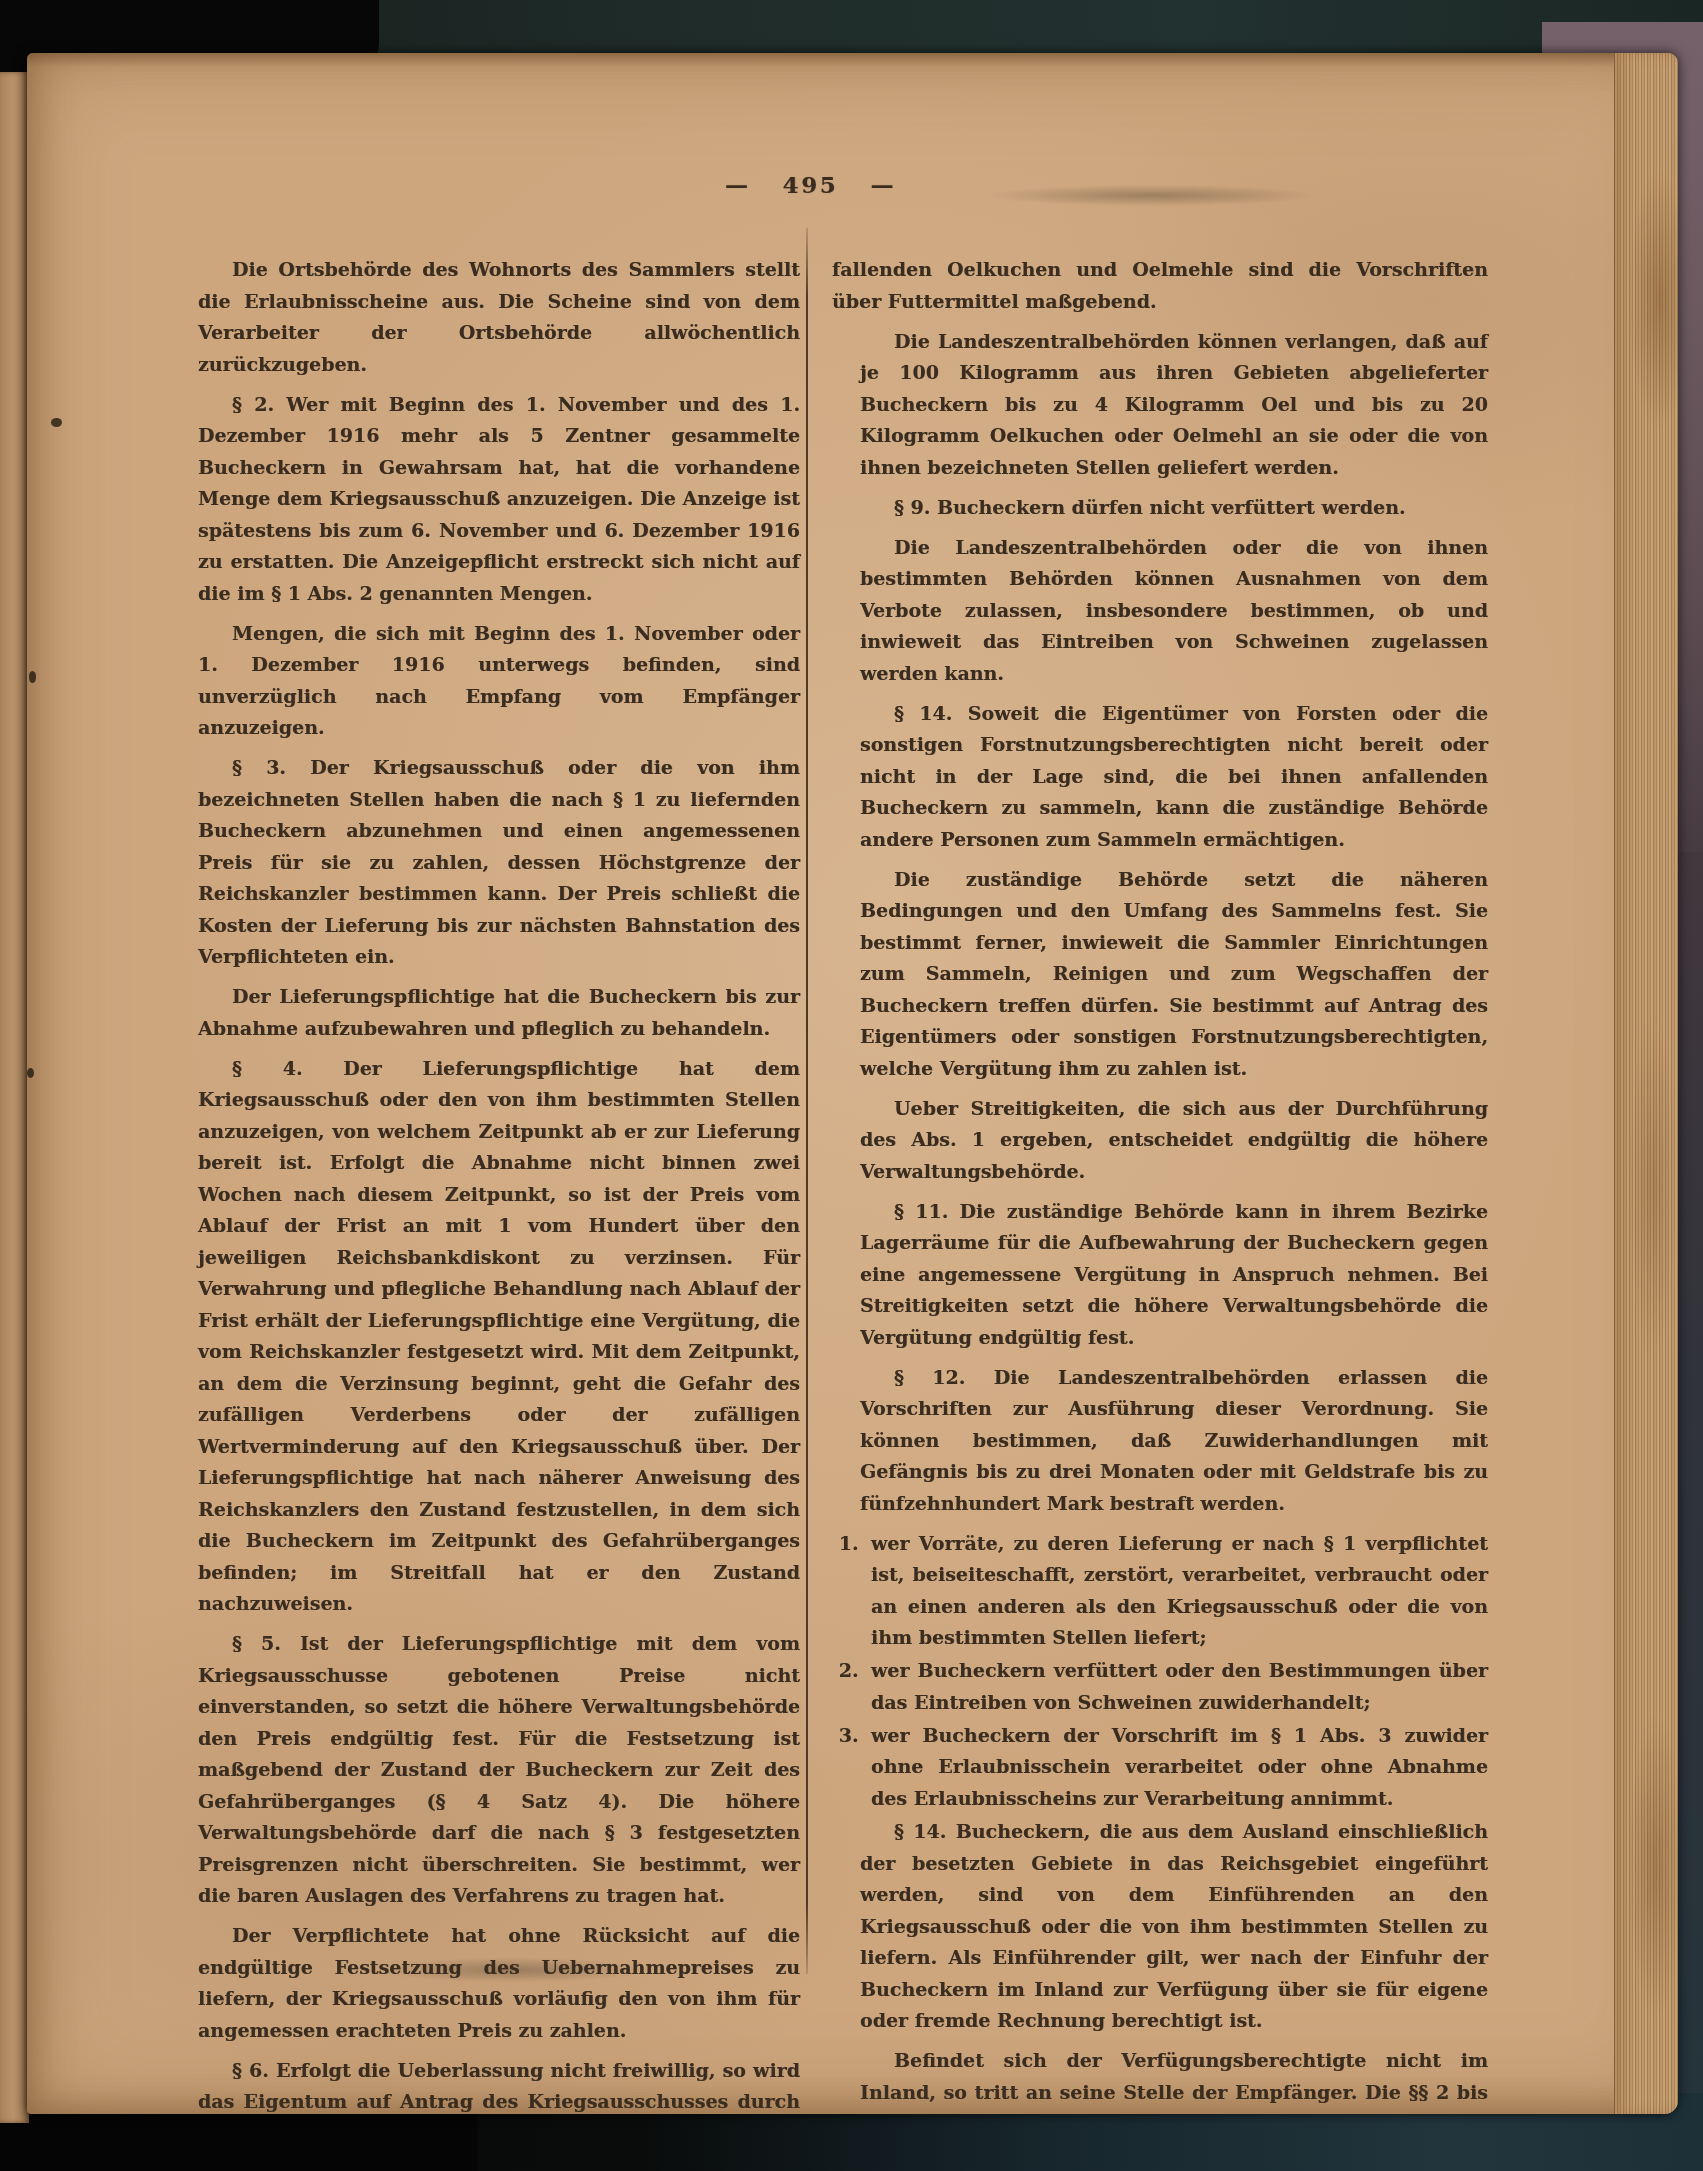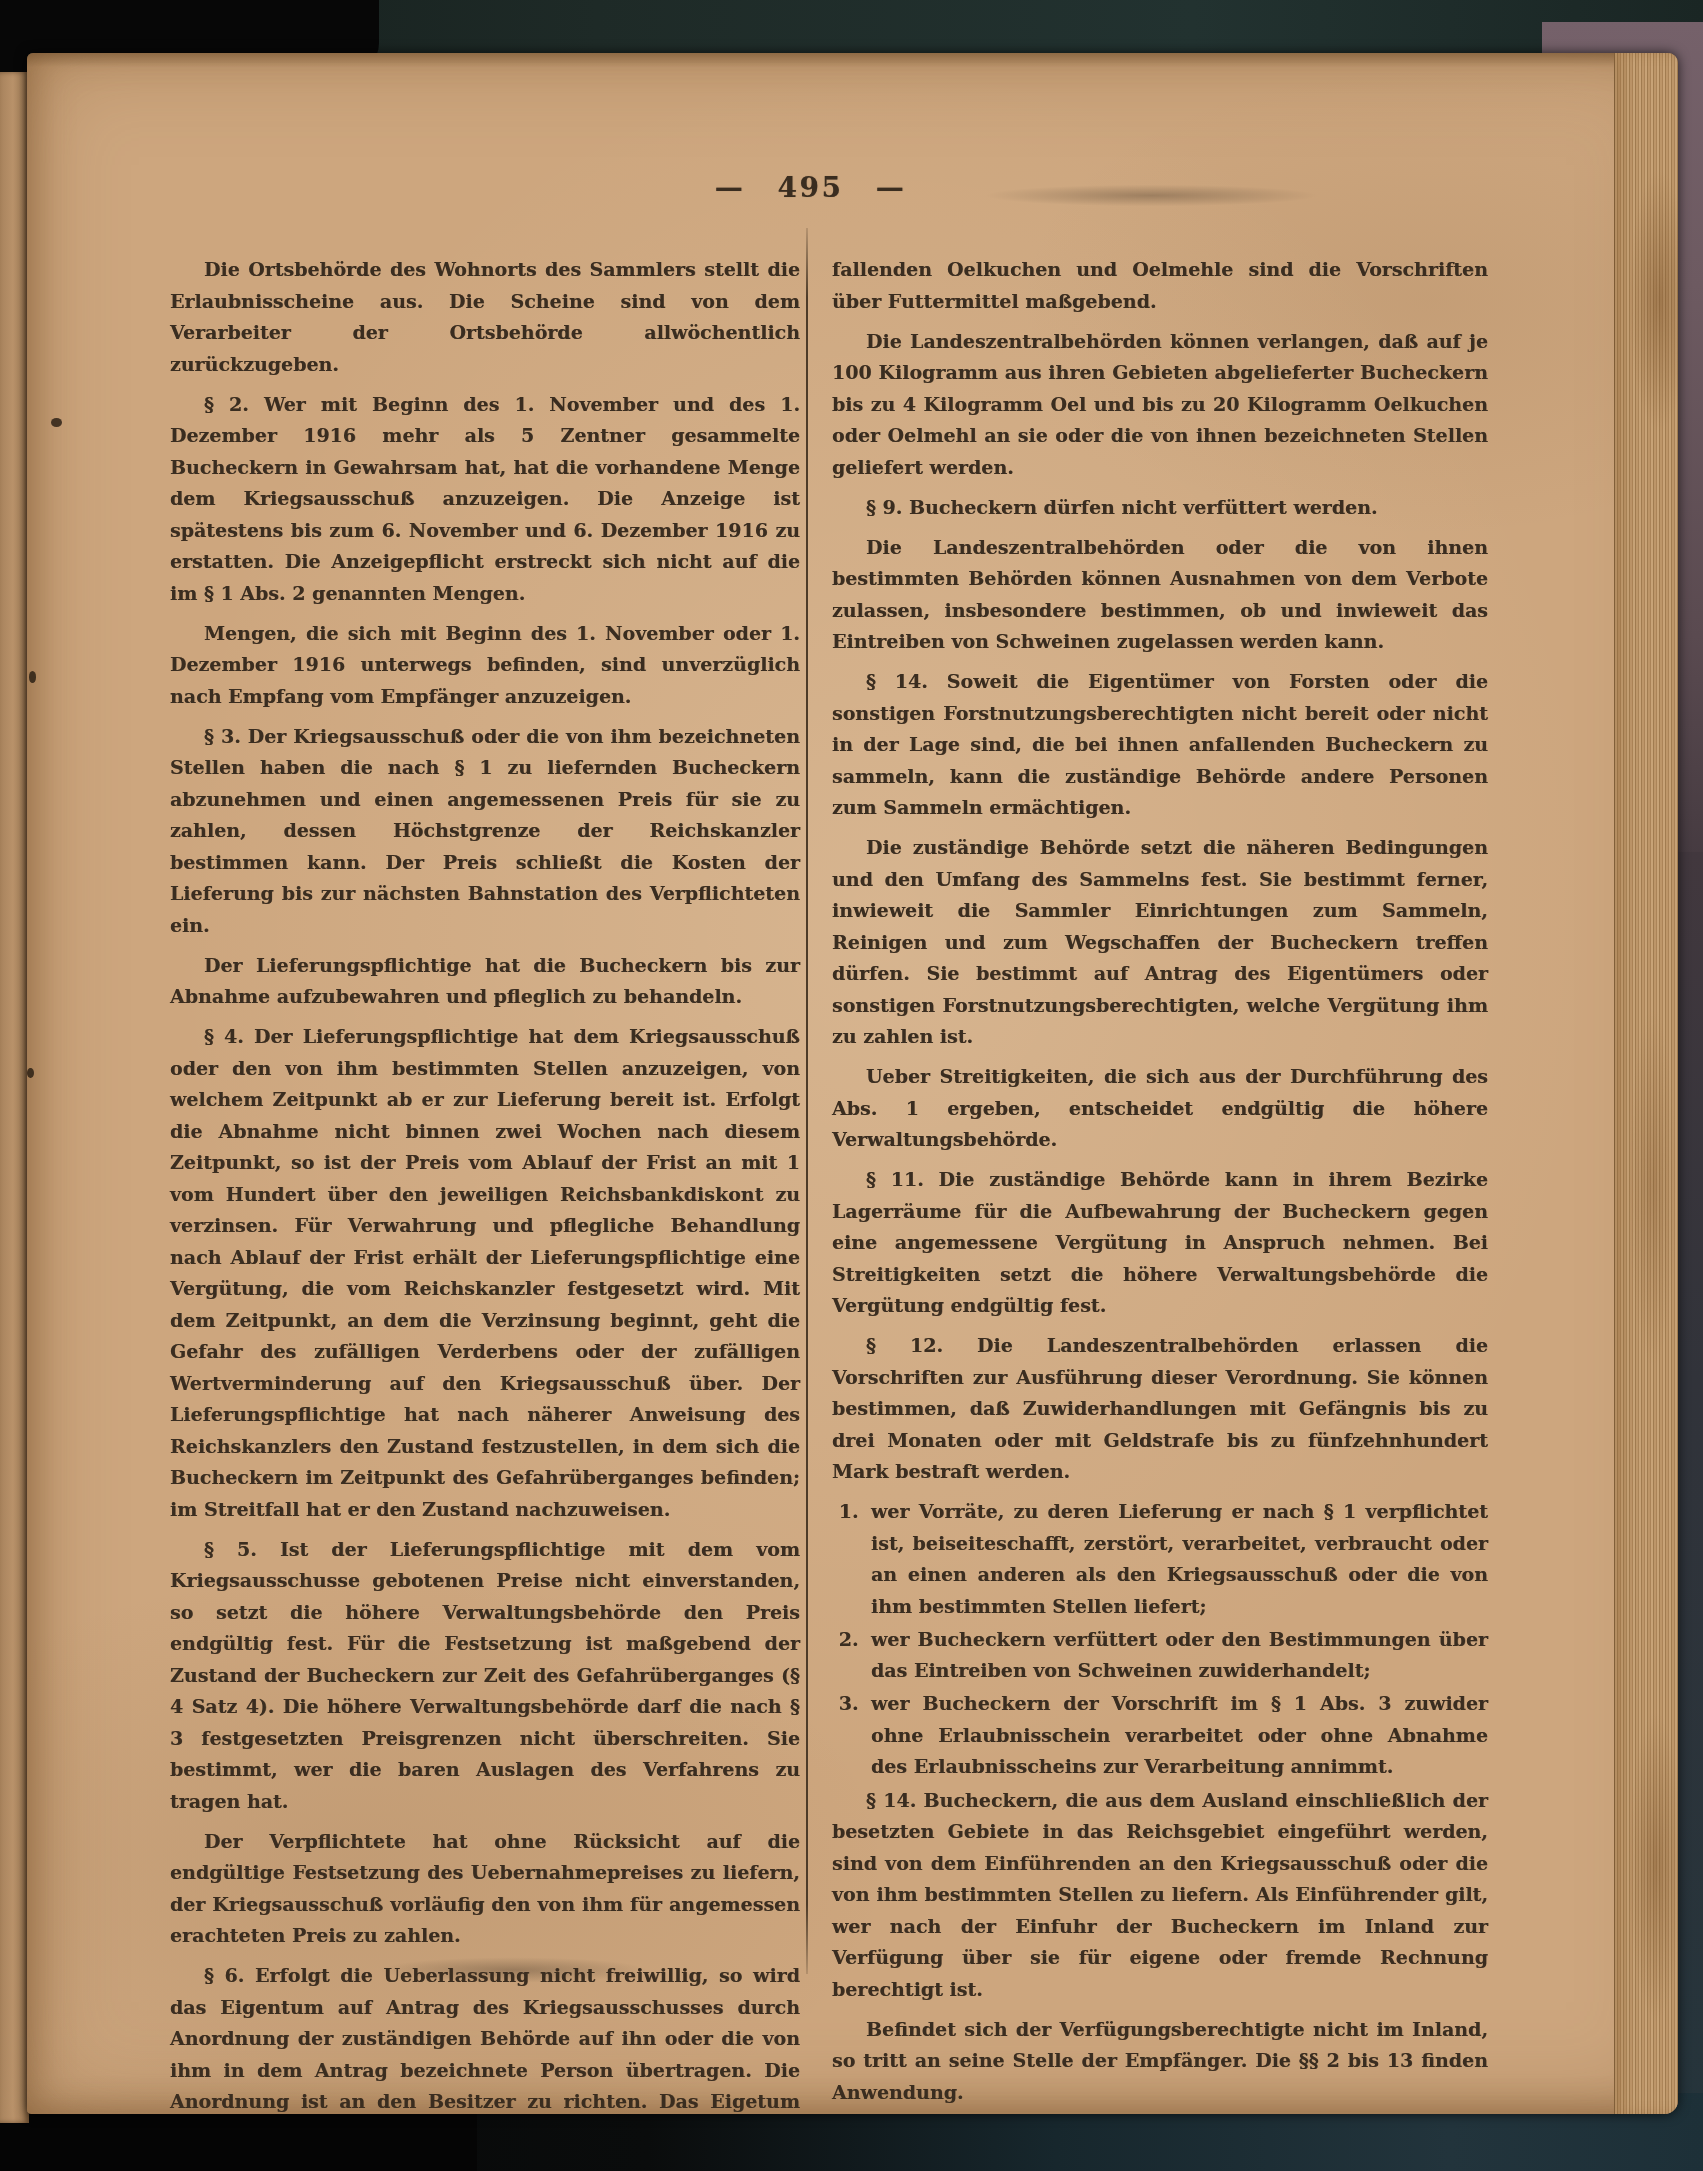--- a/index.html
+++ b/index.html
@@ -49,30 +49,30 @@
       repeating-linear-gradient(90deg,#c8a377 0 1.7px,#a17c50 1.7px 2.6px,#bd9669 2.6px 5.1px,#ab8458 5.1px 6px);
     border-left:0.9px solid rgba(90,60,28,.45);
     box-shadow:inset 8.5px 0 12px rgba(140,98,52,.35);}
   .page-top-shade{position:absolute;left:0;top:0;width:100%;height:13.6px;
     background:linear-gradient(180deg,rgba(92,62,30,.40),rgba(0,0,0,0));}
   
   .stain-speck{position:absolute;border-radius:50%;background:#241a10;opacity:.8;}
   .ink-smudge{position:absolute;background:radial-gradient(ellipse closest-side,rgba(58,45,32,.32),rgba(0,0,0,0) 75%);}
   
   .page-number-header{position:absolute;left:143px;top:118px;width:1319px;text-align:center;
-    transform:translateX(-19px);color:var(--ink);font-size:28px;font-weight:bold;letter-spacing:2.6px;
+    transform:translateX(-19px);color:var(--ink);font-size:23px;font-weight:bold;letter-spacing:2.6px;
     text-shadow:0.3px 0.4px 0.7px rgba(56,42,28,.5);}
   .page-number-header .dash{margin:0 32px;}
   .text-area{position:absolute;left:143px;top:201px;width:1319px;display:flex;}
   .text-column{color:var(--ink);font-size:19px;line-height:31.5px;text-align:justify;font-weight:bold;
     text-shadow:0.3px 0.4px 0.6px rgba(56,42,28,.48);}
   .col-left{width:630px;margin-right:32px;}
   .col-right{width:656px;}
   .para{margin:0 0 8.5px 0;}
-  .para.indent{text-indent:34px;}
+  .para.indent{text-indent:34px;margin-left:28px;}
   .li{position:relative;padding-left:39px;margin:0 0 1.7px 0;}
   .li-num{position:absolute;left:6.8px;top:0;}
   .column-divider-rule{position:absolute;left:779px;top:175px;width:1.7px;height:1746px;
     background:linear-gradient(180deg,rgba(77,59,40,.2),#4d3b28 4%,#4d3b28 96%,rgba(77,59,40,.2));}
 </style>
 </head>
 <body>
 
 <div class="cover-top"></div>
 <div class="black-corner-tl"></div>

